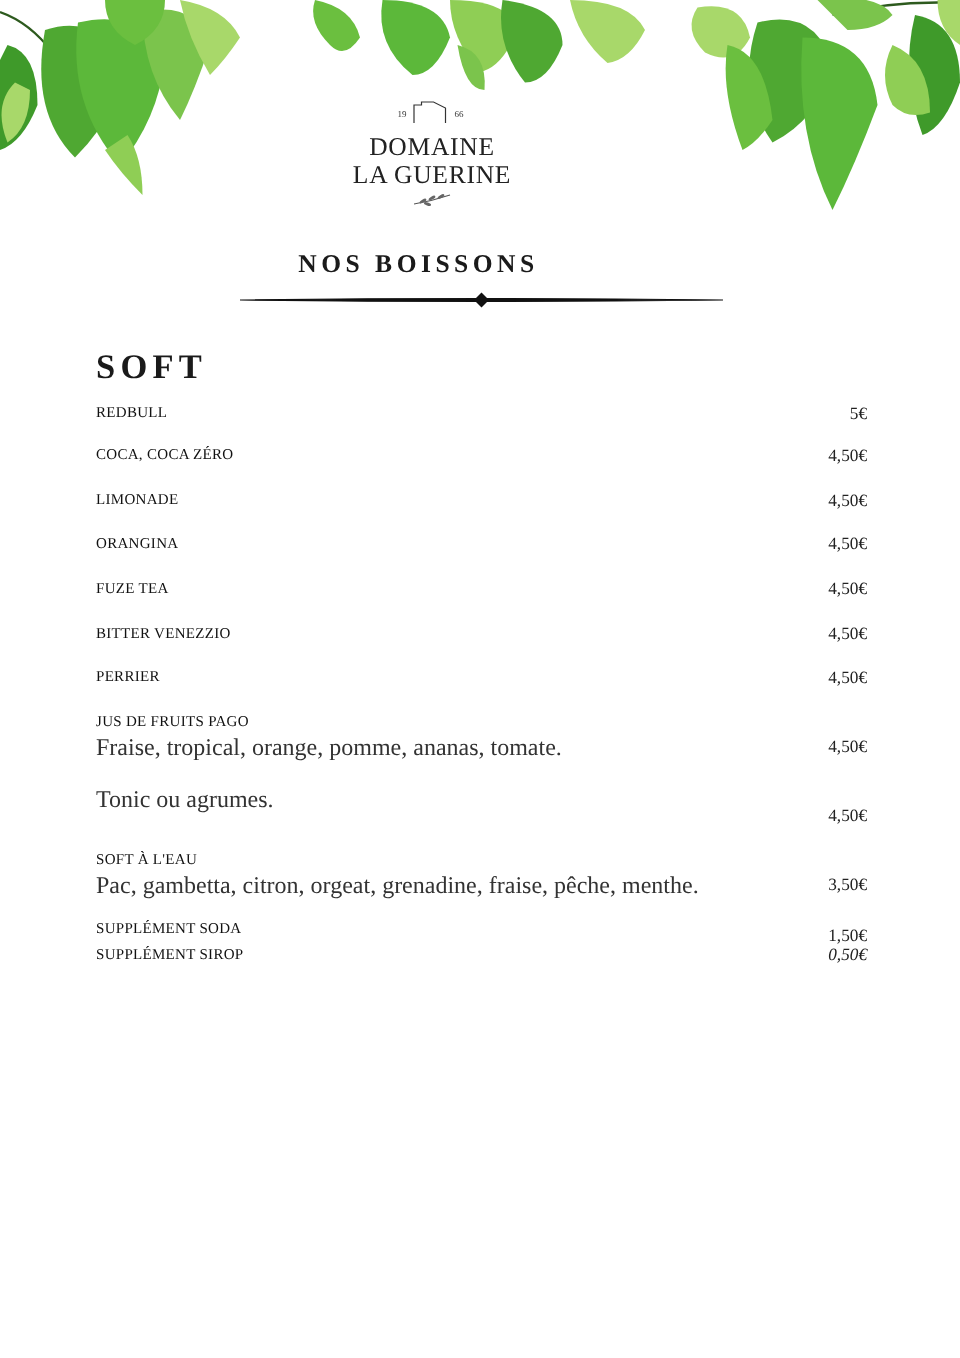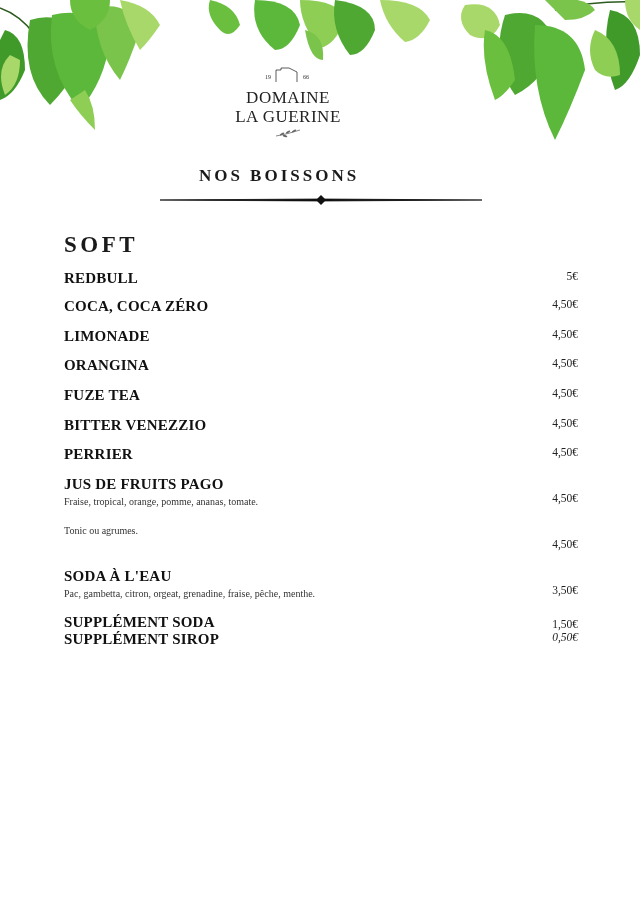--- a/index.html
+++ b/index.html
@@ -5,22 +5,22 @@
   html,body{margin:0;padding:0;background:#ffffff;}
   body{width:640px;height:905px;position:relative;overflow:hidden;font-family:"Liberation Serif","DejaVu Serif",serif;color:#1a1a1a;}
   .leaves{position:absolute;top:0;}
   .logo{position:absolute;left:0;width:576px;top:70px;text-align:center;}
   .logo .yr{font-size:6px;color:#333;position:absolute;top:4px;}
   .logo .name{font-size:17px;letter-spacing:0.5px;line-height:19px;color:#222;}
   .title{position:absolute;top:166px;left:0;width:558px;text-align:center;font-size:17px;letter-spacing:3px;font-weight:bold;color:#1a1a1a;}
   .divider{position:absolute;top:193px;left:160px;width:322px;height:14px;}
   .section{position:absolute;left:64px;top:232px;font-size:23px;letter-spacing:3.5px;font-weight:bold;color:#1a1a1a;}
   .item{position:absolute;left:64px;width:514px;}
-  .iname{font-size:15px;font-weight:bold;letter-spacing:0.2px;color:#111;}
-  .idesc{font-size:10px;color:#333;margin-top:3px;}
+  .iname{font-size:10px;font-weight:normal;letter-spacing:0.2px;color:#111;}
+  .idesc{font-size:16px;color:#333;margin-top:3px;}
   .price{position:absolute;right:0;font-size:11.5px;color:#222;}
 </style>
 </head>
 <body>
 
 <svg class="leaves" style="left:0" width="200" height="140" viewBox="0 0 200 140">
   <path d="M0 8 Q20 15 35 35" stroke="#2d5a1e" stroke-width="1.5" fill="none"></path>
   <path d="M30 20 Q60 10 80 35 Q85 70 50 105 Q20 75 30 20Z" fill="#4fa832"></path>
   <path d="M52 15 Q95 5 110 40 Q105 80 80 110 Q45 70 52 15Z" fill="#5cb83a"></path>
   <path d="M95 8 Q130 0 140 30 Q130 60 120 80 Q95 50 95 8Z" fill="#7bc44c"></path>
@@ -108,21 +108,21 @@
 <div class="item" style="top:476px;">
   <div class="iname">JUS DE FRUITS PAGO</div>
   <div class="idesc">Fraise, tropical, orange, pomme, ananas, tomate.</div>
   <span class="price" style="top:16px;">4,50€</span>
 </div>
 <div class="item" style="top:522px;">
   <div class="idesc">Tonic ou agrumes.</div>
   <span class="price" style="top:16px;">4,50€</span>
 </div>
 <div class="item" style="top:568px;">
-  <div class="iname">SODA À L'EAU</div>
+  <div class="iname">SOFT À L'EAU</div>
   <div class="idesc">Pac, gambetta, citron, orgeat, grenadine, fraise, pêche, menthe.</div>
   <span class="price" style="top:16px;">3,50€</span>
 </div>
 <div class="item" style="top:614px;">
   <div class="iname">SUPPLÉMENT SODA</div>
   <span class="price" style="top:4px;">1,50€</span>
 </div>
 <div class="item" style="top:631px;">
   <div class="iname">SUPPLÉMENT SIROP</div>
   <span class="price" style="top:0;font-style:italic;">0,50€</span>

